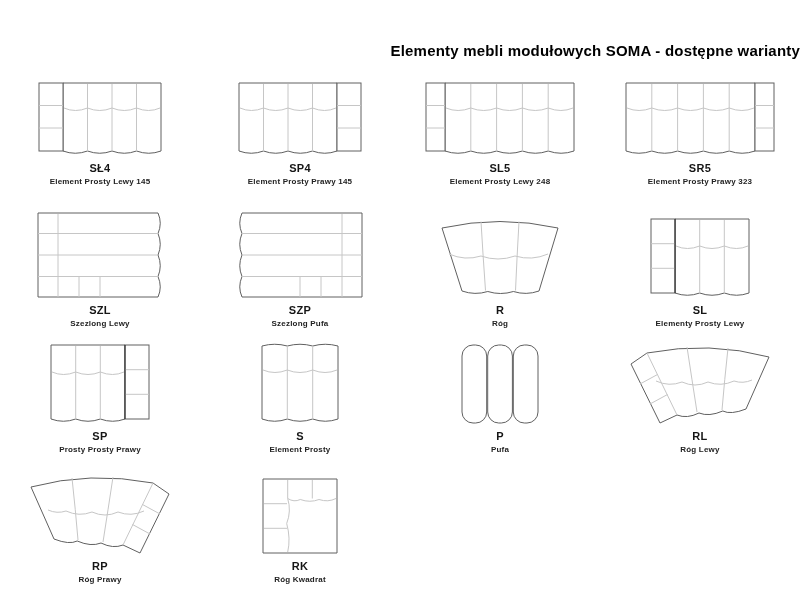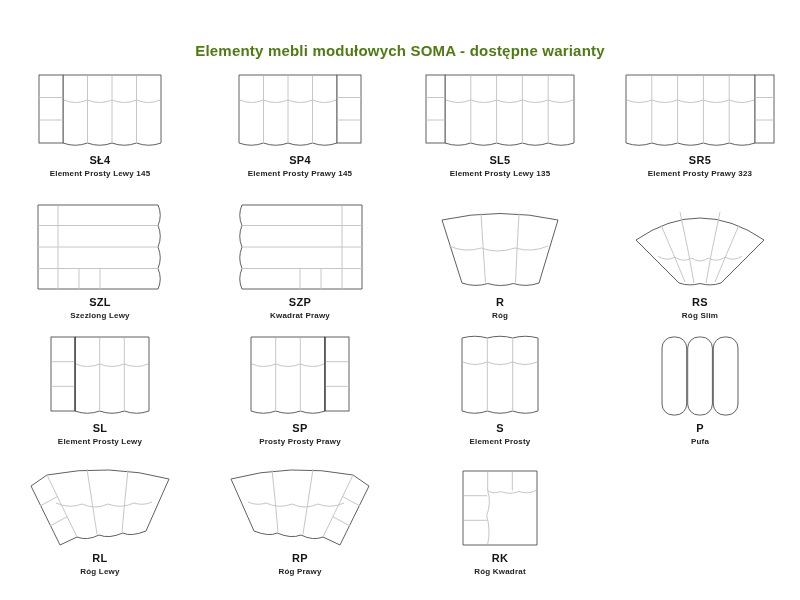--- a/index.html
+++ b/index.html
@@ -1,20 +1,20 @@
 <!DOCTYPE html>
 <html><head>
 <meta charset="utf-8">
 <style>
   html,body{margin:0;padding:0;background:#fff;}
   .page{width:800px;height:600px;position:relative;background:#fff;overflow:hidden;
         font-family:"Liberation Sans",sans-serif;color:#151515;}
-  .title{position:absolute;top:42px;left:0;width:800px;text-align:center;
-         font-size:15px;font-weight:bold;letter-spacing:.2px;color:#4d7c0f;}
-  .grid{position:absolute;top:76px;left:0;width:800px;display:grid;
+  .title{position:absolute;top:42px;left:0;width:800px;text-align:right;
+         font-size:15px;font-weight:bold;letter-spacing:.2px;color:#000000;}
+  .grid{position:absolute;top:84px;left:0;width:800px;display:grid;
         grid-template-columns:repeat(4,200px);
         grid-template-rows:112px 142px 126px 130px;}
   .cell{display:flex;flex-direction:column;align-items:center;justify-content:flex-end;}
   .draw{display:flex;align-items:flex-end;justify-content:center;line-height:0;}
   .code{margin-top:6px;font-size:11px;font-weight:bold;color:#151515;letter-spacing:.3px;}
   .desc{margin-top:3px;margin-bottom:10px;font-size:8px;font-weight:bold;color:#222;letter-spacing:.2px;}
   svg{display:block;}
   svg path,svg rect{stroke-width:1;}
 </style>
 </head>
@@ -55,21 +55,21 @@
         <div class="draw">
           <svg width="150" height="74" viewBox="0 0 150 74" fill="none">
             <path d="M20,1 H149 V69 Q136.1,73.5 123.2,69 Q110.3,73.5 97.4,69 Q84.5,73.5 71.6,69 Q58.7,73.5 45.8,69 Q32.9,73.5 20,69 Z" fill="#fff" stroke="#606060"></path>
             <path d="M45.8,2 V69 M71.6,2 V69 M97.4,2 V69 M123.2,2 V69" stroke="#c6c6c6"></path>
             <path d="M21,26 Q32.9,31 45.8,26 Q58.7,31 71.6,26 Q84.5,31 97.4,26 Q110.3,31 123.2,26 Q136.1,31 148,26" stroke="#c6c6c6"></path>
             <rect x="1" y="1" width="19" height="68" fill="#fff" stroke="#606060"></rect>
             <path d="M1,23.5 H20 M1,46 H20" stroke="#c6c6c6"></path>
           </svg>
         </div>
         <div class="code">SL5</div>
-        <div class="desc">Element Prosty Lewy 135</div>
+        <div class="desc">Element Prosty Lewy 248</div>
       </div>
       <div class="cell">
         <div class="draw">
           <svg width="150" height="74" viewBox="0 0 150 74" fill="none">
             <g transform="translate(150,0) scale(-1,1)">
               <path d="M20,1 H149 V69 Q136.1,73.5 123.2,69 Q110.3,73.5 97.4,69 Q84.5,73.5 71.6,69 Q58.7,73.5 45.8,69 Q32.9,73.5 20,69 Z" fill="#fff" stroke="#606060"></path>
               <path d="M45.8,2 V69 M71.6,2 V69 M97.4,2 V69 M123.2,2 V69" stroke="#c6c6c6"></path>
               <path d="M21,26 Q32.9,31 45.8,26 Q58.7,31 71.6,26 Q84.5,31 97.4,26 Q110.3,31 123.2,26 Q136.1,31 148,26" stroke="#c6c6c6"></path>
               <rect x="1" y="1" width="19" height="68" fill="#fff" stroke="#606060"></rect>
               <path d="M1,23.5 H20 M1,46 H20" stroke="#c6c6c6"></path>
@@ -96,57 +96,46 @@
           <svg width="126" height="86" viewBox="0 0 126 86" fill="none">
             <g transform="translate(126,0) scale(-1,1)">
               <path d="M1,1 H121 Q125.5,11.25 121,21.5 Q125.5,32.25 121,43 Q125.5,53.75 121,64.5 Q125.5,75 121,85 H1 Z" fill="#fff" stroke="#606060"></path>
               <path d="M1,21.5 H121 M1,43 H121 M1,64.5 H121" stroke="#c6c6c6"></path>
               <path d="M21,2 V85" stroke="#c6c6c6"></path>
               <path d="M42,64.5 V85 M63,64.5 V85" stroke="#c6c6c6"></path>
             </g>
           </svg>
         </div>
         <div class="code">SZP</div>
-        <div class="desc">Kwadrat Prawy</div>
+        <div class="desc">Szezlong Pufa</div>
       </div>
       <div class="cell">
         <div class="draw">
           <svg width="128" height="84" viewBox="0 0 128 84" fill="none">
             <path d="M6,14 Q64,1 122,14 L103,77 Q90.2,81.5 77.4,77.5 Q64.6,81.5 51.8,77.5 Q39,81.5 26,77 Z" fill="#fff" stroke="#606060"></path>
             <path d="M45,7.5 Q47,42 49.5,76.5 M83,7.5 Q81,42 79.5,76.5" stroke="#c6c6c6"></path>
             <path d="M13,40 Q29,47 45,42 Q62,48 79,42 Q96,47 112,40" stroke="#c6c6c6"></path>
           </svg>
         </div>
         <div class="code">R</div>
         <div class="desc">Róg</div>
-      </div>
-      <div class="cell">
-        <div class="draw">
-          <svg width="136" height="90" viewBox="0 0 136 90" fill="none">
-            <path d="M4,40 Q68,-4 132,40 L89,83 Q78.5,86.5 68,83.5 Q57.5,86.5 47,83 Z" fill="#fff" stroke="#606060"></path>
-            <path d="M29,25 Q42,55 53,82 M48,12 Q56,48 62,83 M88,12 Q80,48 74,83 M107,25 Q94,55 83,82" stroke="#c6c6c6"></path>
-            <path d="M26,56 Q34.4,62 42.8,57 Q51.2,63 59.6,58 Q68,64 76.4,58 Q84.8,63 93.2,57 Q101.6,62 110,56" stroke="#c6c6c6"></path>
-          </svg>
-        </div>
-        <div class="code">RS</div>
-        <div class="desc">Róg Slim</div>
       </div>
       <div class="cell">
         <div class="draw">
           <svg width="100" height="80" viewBox="0 0 100 80" fill="none">
             <path d="M25,1 H99 V75 Q86.6,79.5 74.3,75 Q62,79.5 49.7,75 Q37.3,79.5 25,75 Z" fill="#fff" stroke="#606060"></path>
             <path d="M49.7,2 V75 M74.3,2 V75" stroke="#c6c6c6"></path>
             <path d="M26,28 Q37.3,33 49.7,28 Q62,33 74.3,28 Q86.6,33 98,28" stroke="#c6c6c6"></path>
             <rect x="1" y="1" width="24" height="74" fill="#fff" stroke="#606060"></rect>
             <path d="M1,25.7 H25 M1,50.3 H25" stroke="#c6c6c6"></path>
             <path d="M25,1 V75" stroke="#2b2b2b" stroke-width="2"></path>
           </svg>
         </div>
         <div class="code">SL</div>
-        <div class="desc">Element Prosty Lewy</div>
+        <div class="desc">Elementy Prosty Lewy</div>
       </div>
       <div class="cell">
         <div class="draw">
           <svg width="100" height="80" viewBox="0 0 100 80" fill="none">
             <g transform="translate(100,0) scale(-1,1)">
               <path d="M25,1 H99 V75 Q86.6,79.5 74.3,75 Q62,79.5 49.7,75 Q37.3,79.5 25,75 Z" fill="#fff" stroke="#606060"></path>
               <path d="M49.7,2 V75 M74.3,2 V75" stroke="#c6c6c6"></path>
               <path d="M26,28 Q37.3,33 49.7,28 Q62,33 74.3,28 Q86.6,33 98,28" stroke="#c6c6c6"></path>
               <rect x="1" y="1" width="24" height="74" fill="#fff" stroke="#606060"></rect>
               <path d="M1,25.7 H25 M1,50.3 H25" stroke="#c6c6c6"></path>

